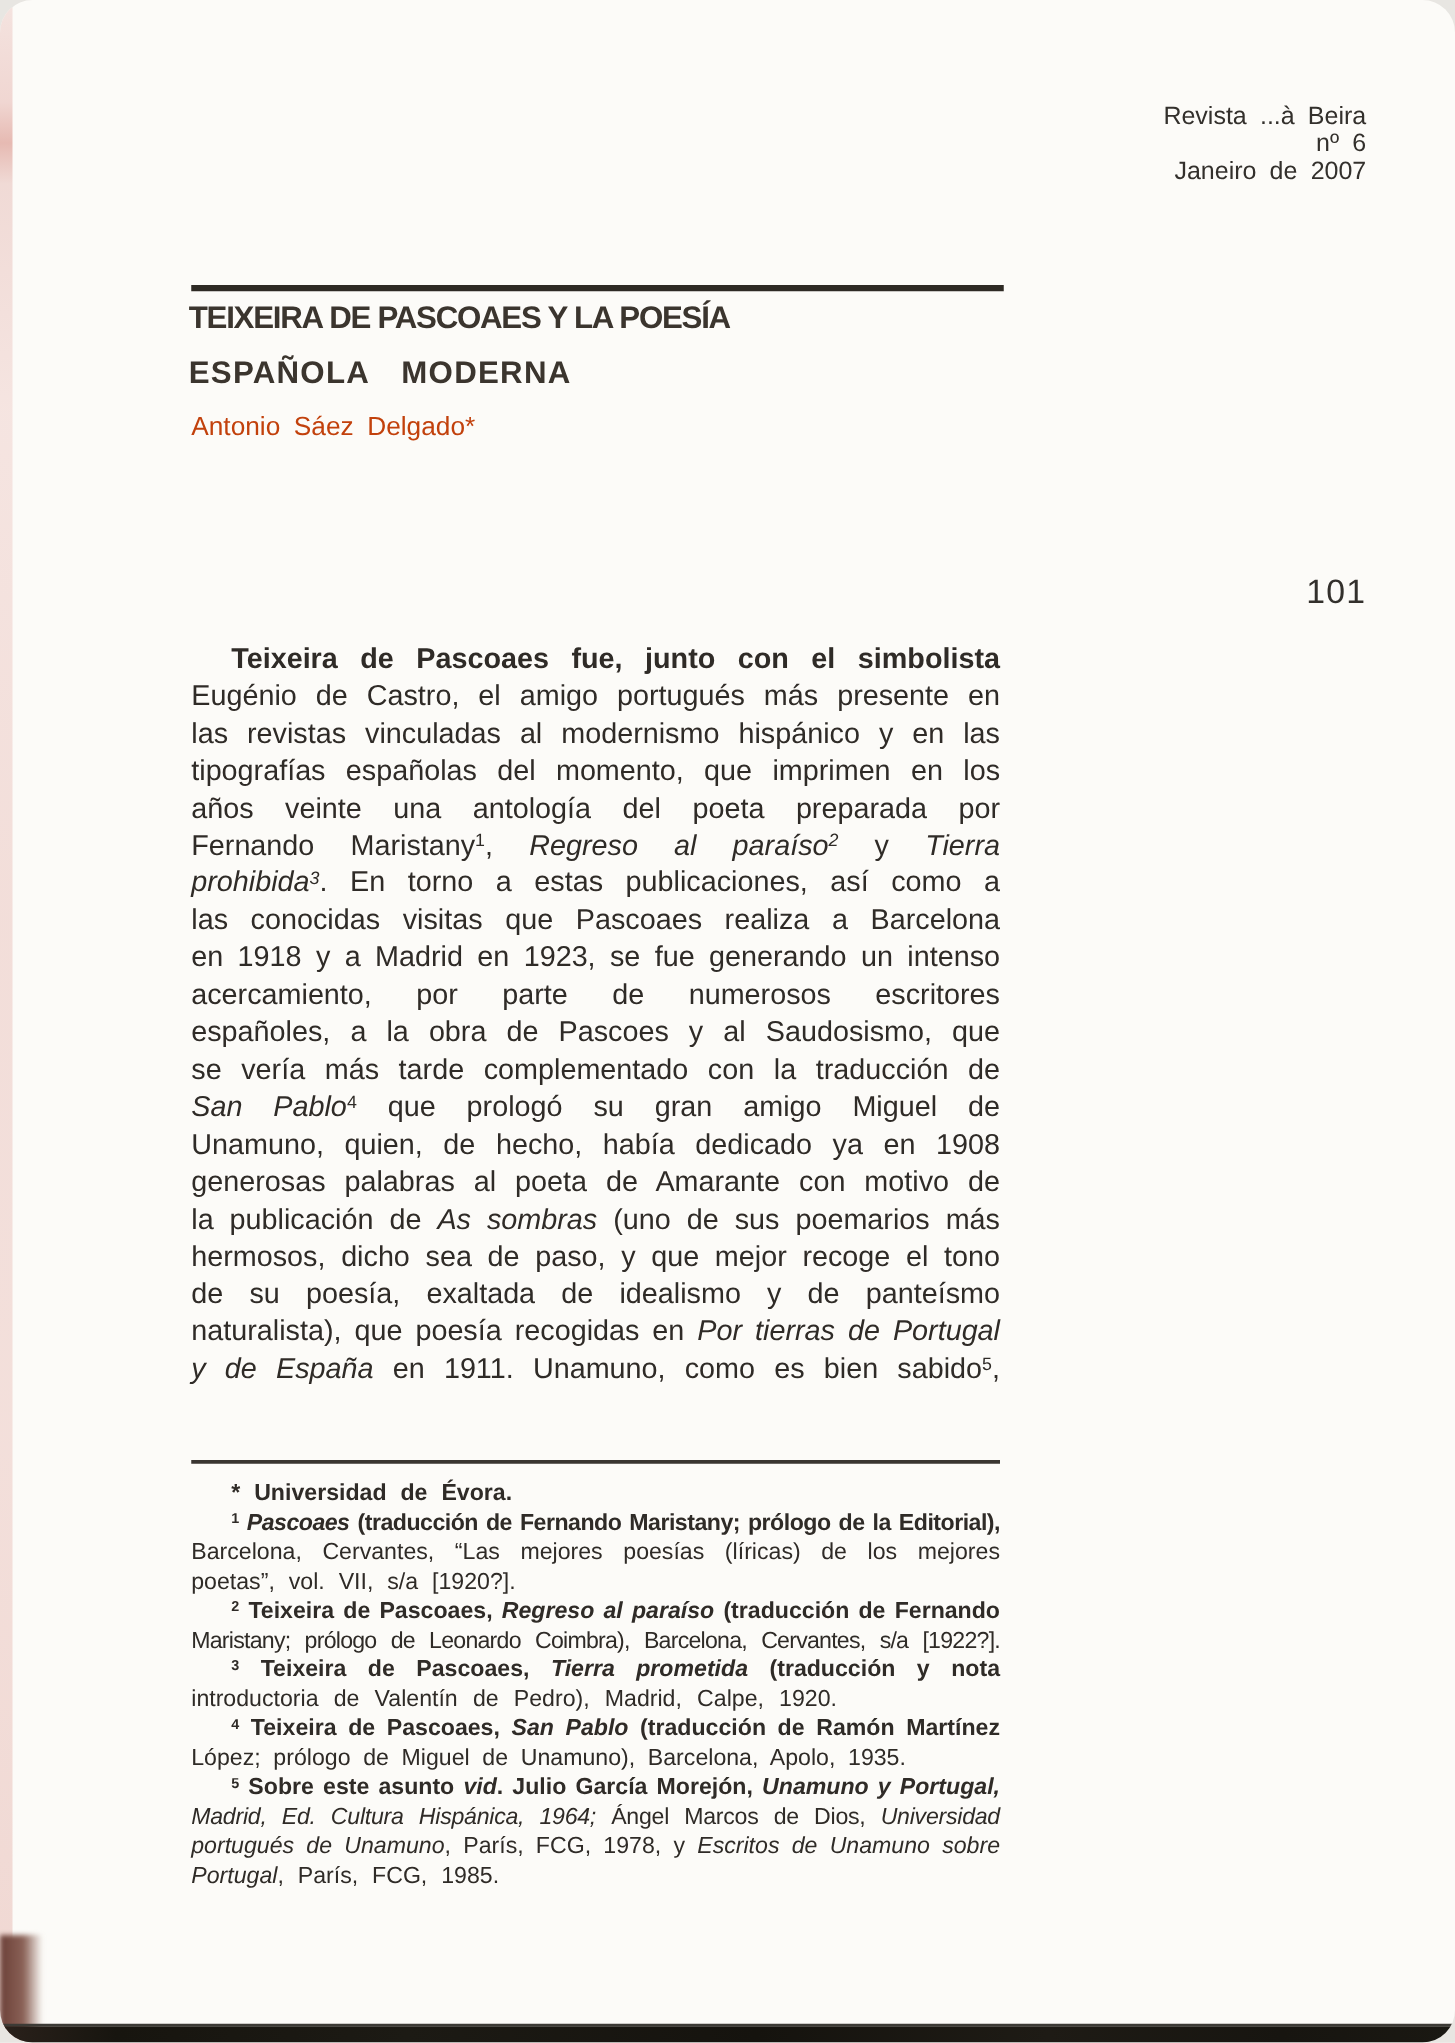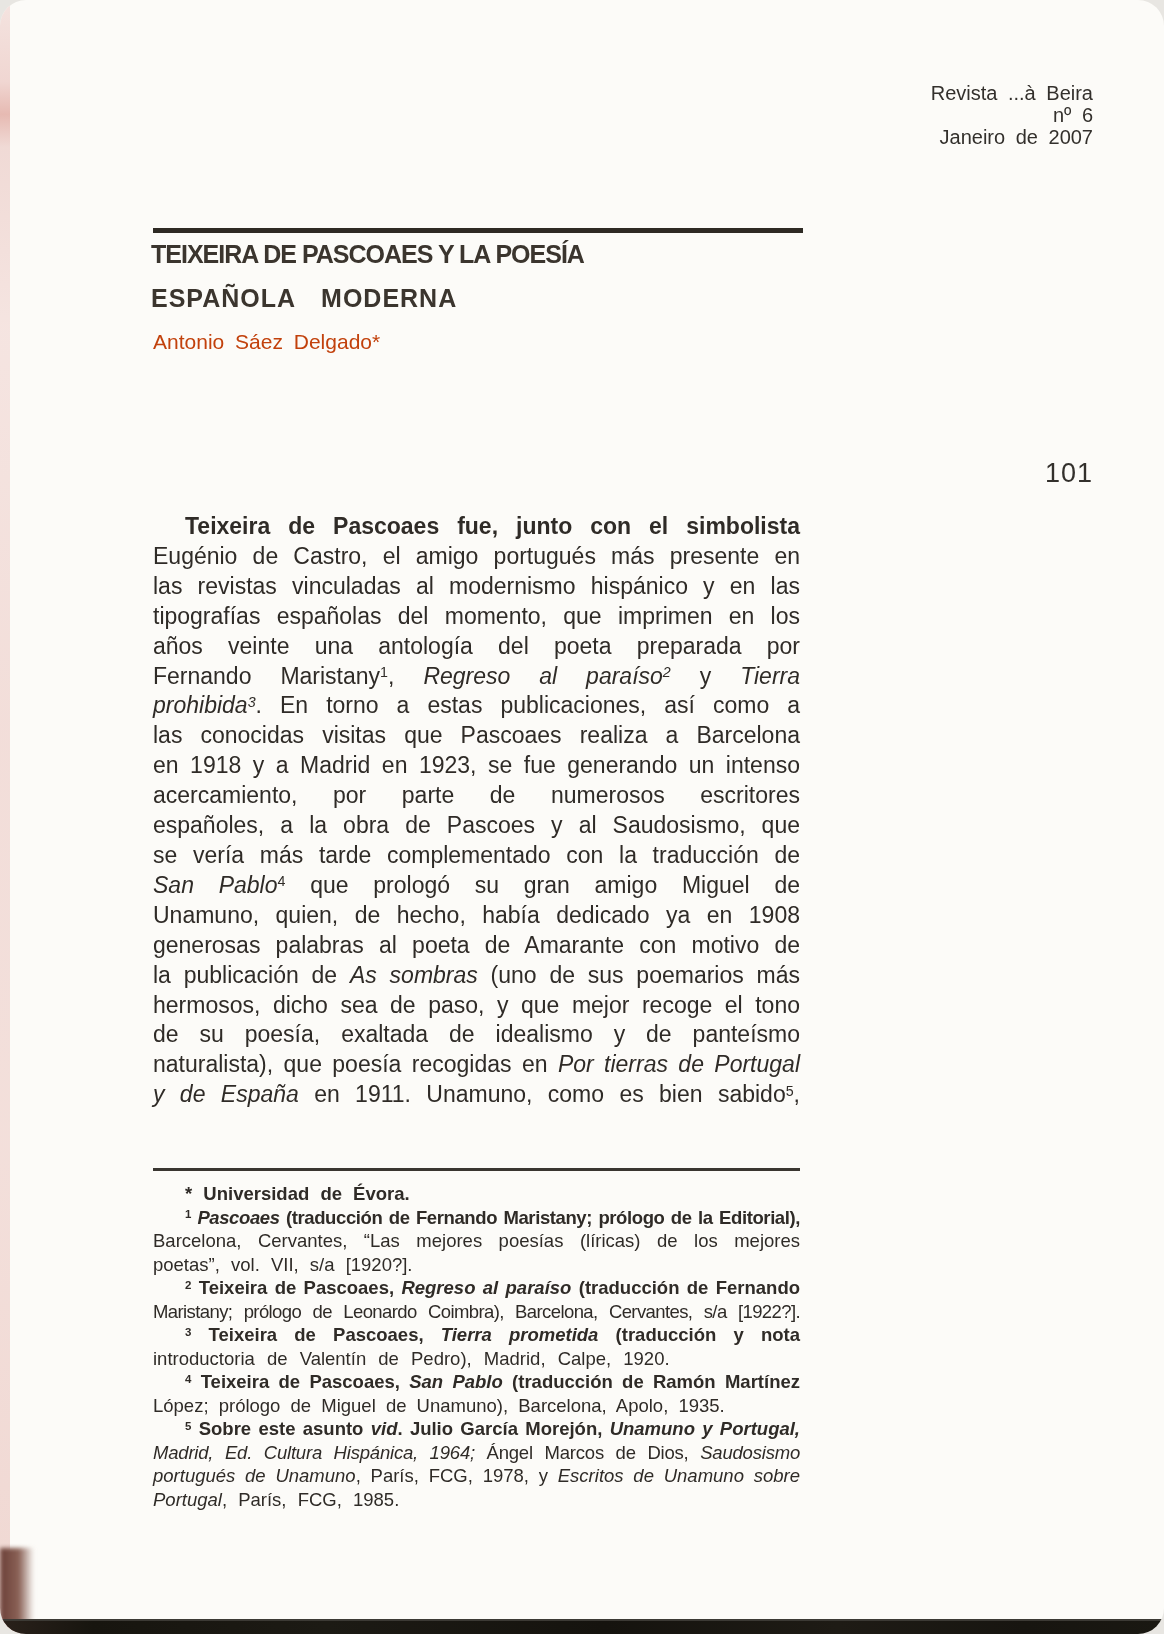--- a/index.html
+++ b/index.html
@@ -118,19 +118,19 @@
       <div class="tline ind" style="letter-spacing: -0.4px;"><span class="sup">1</span><span> </span><span class="it">Pascoaes</span><span> (traducción de Fernando Maristany; prólogo de la Editorial),</span></div>
       <div class="tline"><span>Barcelona, Cervantes, “Las mejores poesías (líricas) de los mejores</span></div>
       <div class="tline end" style="word-spacing: 6px;"><span>poetas”, vol. VII, s/a [1920?].</span></div>
       <div class="tline ind"><span class="sup">2</span><span> Teixeira de Pascoaes, </span><span class="it">Regreso al paraíso</span><span> (traducción de Fernando</span></div>
       <div class="tline" style="letter-spacing: -0.6px;"><span>Maristany; prólogo de Leonardo Coimbra), Barcelona, Cervantes, s/a [1922?].</span></div>
       <div class="tline ind"><span class="sup">3</span><span> Teixeira de Pascoaes, </span><span class="it">Tierra prometida</span><span> (traducción y nota</span></div>
       <div class="tline end" style="word-spacing: 7px;"><span>introductoria de Valentín de Pedro), Madrid, Calpe, 1920.</span></div>
       <div class="tline ind"><span class="sup">4</span><span> Teixeira de Pascoaes, </span><span class="it">San Pablo</span><span> (traducción de Ramón Martínez</span></div>
       <div class="tline end" style="word-spacing: 5px;"><span>López; prólogo de Miguel de Unamuno), Barcelona, Apolo, 1935.</span></div>
       <div class="tline ind"><span class="sup">5</span><span> Sobre este asunto </span><span class="it">vid</span><span>. Julio García Morejón, </span><span class="it">Unamuno y Portugal,</span></div>
-      <div class="tline" style="letter-spacing: -0.2px;"><span class="it">Madrid, Ed. Cultura Hispánica, 1964;</span><span> Ángel Marcos de Dios, </span><span class="it">Saudosismo</span></div>
+      <div class="tline" style="letter-spacing: -0.2px;"><span class="it">Madrid, Ed. Cultura Hispánica, 1964;</span><span> Ángel Marcos de Dios, </span><span class="it">Universidad</span></div>
       <div class="tline"><span class="it">portugués de Unamuno</span><span>, París, FCG, 1978, y </span><span class="it">Escritos de Unamuno sobre</span></div>
       <div class="tline end" style="word-spacing: 6px;"><span class="it">Portugal</span><span>, París, FCG, 1985.</span></div>
     </div>
 
   <div class="scan-bottom"></div>
 </div>
 
 </body></html>

